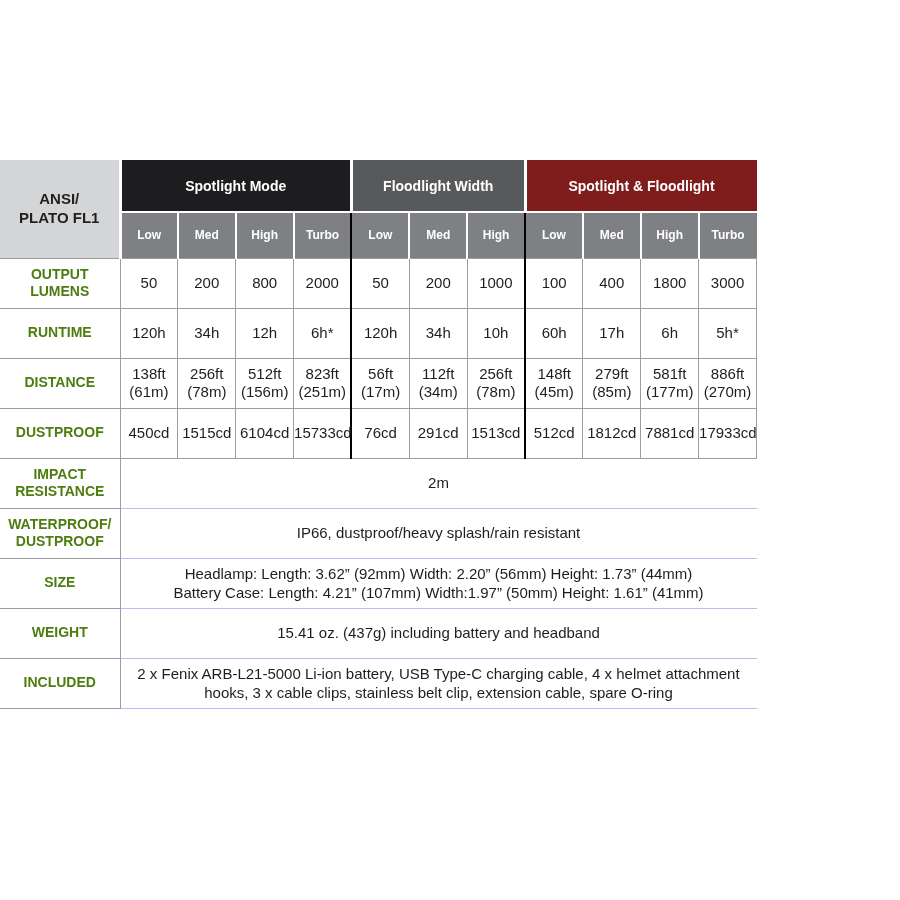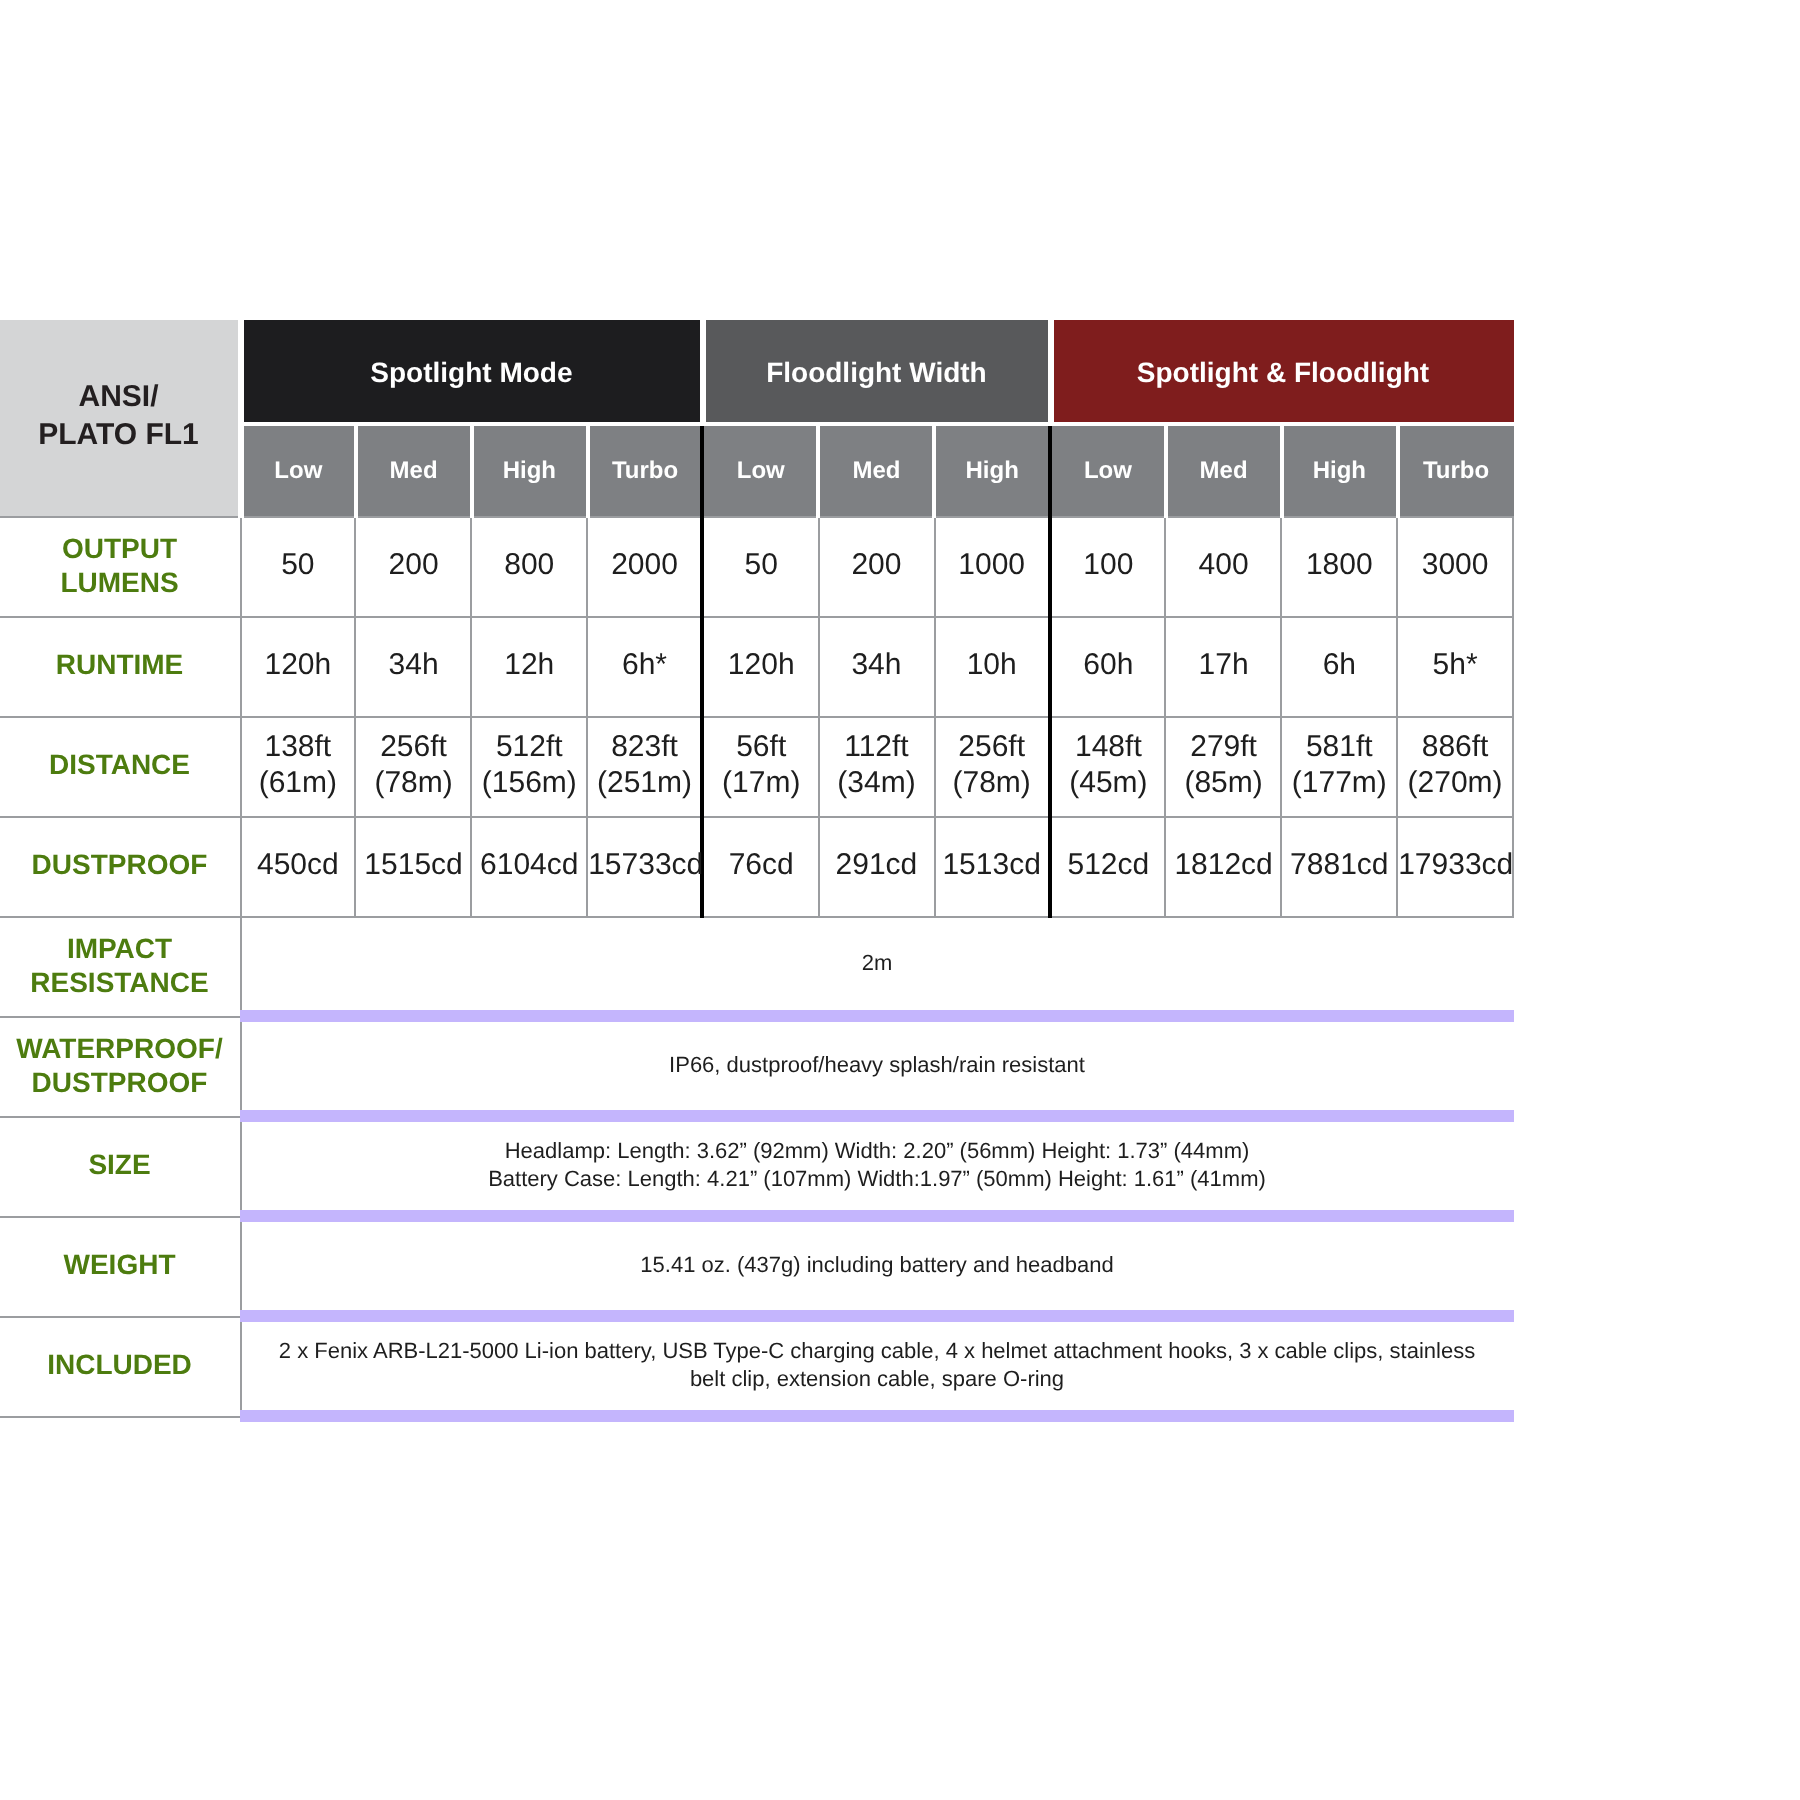--- a/index.html
+++ b/index.html
@@ -58,24 +58,24 @@
     margin-top:46px;
   }
   td.data{
     font-size:15px;line-height:1.2;
     white-space:pre-line;
     border:1px solid #9b9da0;
     margin-top:32px;
   }
   td.data.gs{border-left:2px solid #000000;}
   td.merged{
-    font-size:11px;line-height:1.3;
+    font-size:15px;line-height:1.3;
     white-space:pre-line;
     border-top:1px solid #9b9da0;
-    border-bottom:6px solid #c4b5fd;
+    border-bottom:1px solid #c4b5fd;
     padding:0 12px;
   }
   .footnote{
     margin-top:8px;
     text-align:center;
     font-size:12.5px;color:#231f20;
   }
 </style>
 </head>
 <body>

